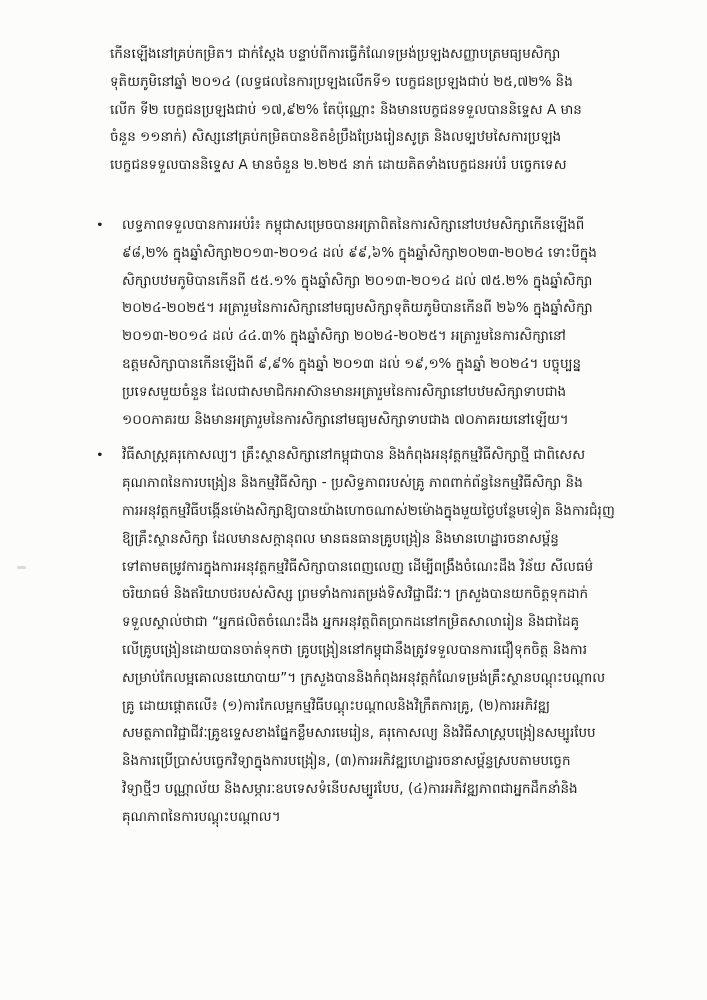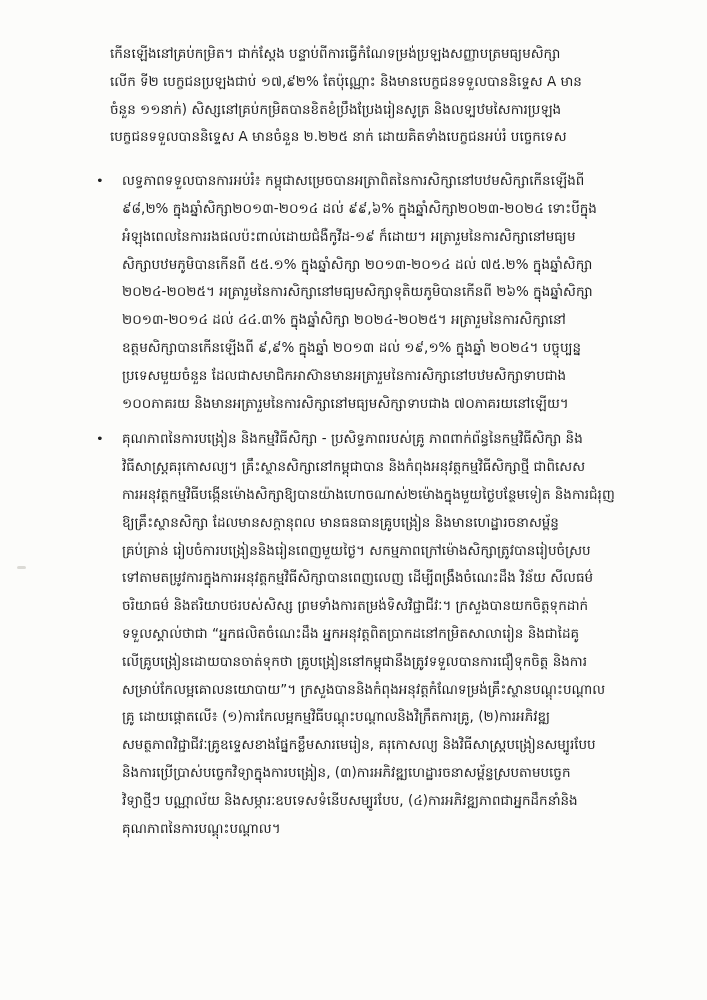--- a/index.html
+++ b/index.html
@@ -17,21 +17,21 @@
     position:absolute;
     top:40px;left:110px;
     width:540px;
   }
   .line{
     line-height:27.8px;
     height:27.8px;
     white-space:nowrap;
     overflow:hidden;
   }
-  .intro{margin-bottom:16px;}
+  .intro{margin-bottom:32px;}
   .bullet{
     position:relative;
     padding-left:12px;
     margin-bottom:8px;
   }
   .bullet .dot{
     position:absolute;
     left:-14px;top:0;
     line-height:27.8px;
     font-size:13px;
@@ -48,50 +48,49 @@
   }
 </style>
 </head>
 <body>
 
 <div class="page">
   <div class="content">
 
     <div class="para intro">
         <div class="line"><span>កើនឡើងនៅគ្រប់កម្រិត។ ជាក់ស្តែង បន្ទាប់ពីការធ្វើកំណែទម្រង់ប្រឡងសញ្ញាបត្រមធ្យមសិក្សា</span></div>
+        <div class="line"><span>ទុតិយភូមិនៅឆ្នាំ ២០១៤ (លទ្ធផលនៃការប្រឡងលើកទី១ បេក្ខជនប្រឡងជាប់ ២៥,៧២% និង</span></div>
         <div class="line"><span>លើក ទី២ បេក្ខជនប្រឡងជាប់ ១៧,៩២% តែប៉ុណ្ណោះ និងមានបេក្ខជនទទួលបាននិទ្ទេស A មាន</span></div>
         <div class="line"><span>ចំនួន ១១នាក់) សិស្សនៅគ្រប់កម្រិតបានខិតខំប្រឹងប្រែងរៀនសូត្រ និងលទ្បឋមសៃការប្រឡង</span></div>
         <div class="line"><span>បេក្ខជនទទួលបាននិទ្ទេស A មានចំនួន ២.២២៥ នាក់ ដោយគិតទាំងបេក្ខជនអប់រំ បច្ចេកទេស</span></div>
       </div>
 
     <div class="bullets">
 
       <div class="bullet">
         <span class="dot">•</span>
         <div class="btext">
             <div class="line"><b>លទ្ធភាពទទួលបានការអប់រំ៖</b><span> កម្ពុជាសម្រេចបានអត្រាពិតនៃការសិក្សានៅបឋមសិក្សាកើនឡើងពី</span></div>
             <div class="line"><span>៩៨,២% ក្នុងឆ្នាំសិក្សា២០១៣-២០១៤ ដល់ ៩៩,៦% ក្នុងឆ្នាំសិក្សា២០២៣-២០២៤ ទោះបីក្នុង</span></div>
-            <div class="line"><span>អំឡុងពេលនៃការរងផលប៉ះពាល់ដោយជំងឺកូវីដ-១៩ ក៏ដោយ។ អត្រារួមនៃការសិក្សានៅមធ្យម</span></div>
             <div class="line"><span>សិក្សាបឋមភូមិបានកើនពី ៥៥.១% ក្នុងឆ្នាំសិក្សា ២០១៣-២០១៤ ដល់ ៧៥.២% ក្នុងឆ្នាំសិក្សា</span></div>
             <div class="line"><span>២០២៤-២០២៥។ អត្រារួមនៃការសិក្សានៅមធ្យមសិក្សាទុតិយភូមិបានកើនពី ២៦% ក្នុងឆ្នាំសិក្សា</span></div>
             <div class="line"><span>២០១៣-២០១៤ ដល់ ៤៤.៣% ក្នុងឆ្នាំសិក្សា ២០២៤-២០២៥។ អត្រារួមនៃការសិក្សានៅ</span></div>
             <div class="line"><span>ឧត្តមសិក្សាបានកើនឡើងពី ៩,៩% ក្នុងឆ្នាំ ២០១៣ ដល់ ១៩,១% ក្នុងឆ្នាំ ២០២៤។ បច្ចុប្បន្ន</span></div>
             <div class="line"><span>ប្រទេសមួយចំនួន ដែលជាសមាជិកអាស៊ានមានអត្រារួមនៃការសិក្សានៅបឋមសិក្សាទាបជាង</span></div>
             <div class="line"><span>១០០ភាគរយ និងមានអត្រារួមនៃការសិក្សានៅមធ្យមសិក្សាទាបជាង ៧០ភាគរយនៅឡើយ។</span></div>
           </div>
       </div>
 
       <div class="bullet">
         <span class="dot">•</span>
         <div class="btext">
+            <div class="line"><b>វិធីសាស្ត្រគរុកោសល្យ។</b><span> គ្រឹះស្ថានសិក្សានៅកម្ពុជាបាន និងកំពុងអនុវត្តកម្មវិធីសិក្សាថ្មី ជាពិសេស</span></div>
             <div class="line"><b>គុណភាពនៃការបង្រៀន និងកម្មវិធីសិក្សា - ប្រសិទ្ធភាពរបស់គ្រូ ភាពពាក់ព័ន្ធនៃកម្មវិធីសិក្សា និង</b></div>
-            <div class="line"><b>វិធីសាស្ត្រគរុកោសល្យ។</b><span> គ្រឹះស្ថានសិក្សានៅកម្ពុជាបាន និងកំពុងអនុវត្តកម្មវិធីសិក្សាថ្មី ជាពិសេស</span></div>
             <div class="line"><span>ការអនុវត្តកម្មវិធីបង្កើនម៉ោងសិក្សាឱ្យបានយ៉ាងហោចណាស់២ម៉ោងក្នុងមួយថ្ងៃបន្ថែមទៀត និងការជំរុញ</span></div>
             <div class="line"><span>ឱ្យគ្រឹះស្ថានសិក្សា ដែលមានសក្តានុពល មានធនធានគ្រូបង្រៀន និងមានហេដ្ឋារចនាសម្ព័ន្ធ</span></div>
-            <div class="line"><span>គ្រប់គ្រាន់ រៀបចំការបង្រៀននិងរៀនពេញមួយថ្ងៃ។ សកម្មភាពក្រៅម៉ោងសិក្សាត្រូវបានរៀបចំស្រប</span></div>
             <div class="line"><span>ទៅតាមតម្រូវការក្នុងការអនុវត្តកម្មវិធីសិក្សាបានពេញលេញ ដើម្បីពង្រឹងចំណេះដឹង វិន័យ សីលធម៌</span></div>
             <div class="line"><span>ចរិយាធម៌ និងឥរិយាបថរបស់សិស្ស ព្រមទាំងការតម្រង់ទិសវិជ្ជាជីវៈ។ ក្រសួងបានយកចិត្តទុកដាក់</span></div>
             <div class="line"><span>ទទួលស្គាល់ថាជា “អ្នកផលិតចំណេះដឹង អ្នកអនុវត្តពិតប្រាកដនៅកម្រិតសាលារៀន និងជាដៃគូ</span></div>
             <div class="line"><span>លើគ្រូបង្រៀនដោយបានចាត់ទុកថា គ្រូបង្រៀននៅកម្ពុជានឹងត្រូវទទួលបានការជឿទុកចិត្ត និងការ</span></div>
             <div class="line"><span>សម្រាប់កែលម្អគោលនយោបាយ”។ ក្រសួងបាននិងកំពុងអនុវត្តកំណែទម្រង់គ្រឹះស្ថានបណ្តុះបណ្តាល</span></div>
             <div class="line"><span>គ្រូ ដោយផ្តោតលើ៖ (១)ការកែលម្អកម្មវិធីបណ្តុះបណ្តាលនិងវិក្រឹតការគ្រូ, (២)ការអភិវឌ្ឍ</span></div>
             <div class="line"><span>សមត្ថភាពវិជ្ជាជីវៈគ្រូឧទ្ទេសខាងផ្នែកខ្លឹមសារមេរៀន, គរុកោសល្យ និងវិធីសាស្ត្របង្រៀនសម្បូរបែប</span></div>
             <div class="line"><span>និងការប្រើប្រាស់បច្ចេកវិទ្យាក្នុងការបង្រៀន, (៣)ការអភិវឌ្ឍហេដ្ឋារចនាសម្ព័ន្ធស្របតាមបច្ចេក</span></div>
             <div class="line"><span>វិទ្យាថ្មីៗ បណ្ណាល័យ និងសម្ភារៈឧបទេសទំនើបសម្បូរបែប, (៤)ការអភិវឌ្ឍភាពជាអ្នកដឹកនាំនិង</span></div>
             <div class="line"><span>គុណភាពនៃការបណ្តុះបណ្តាល។</span></div>

